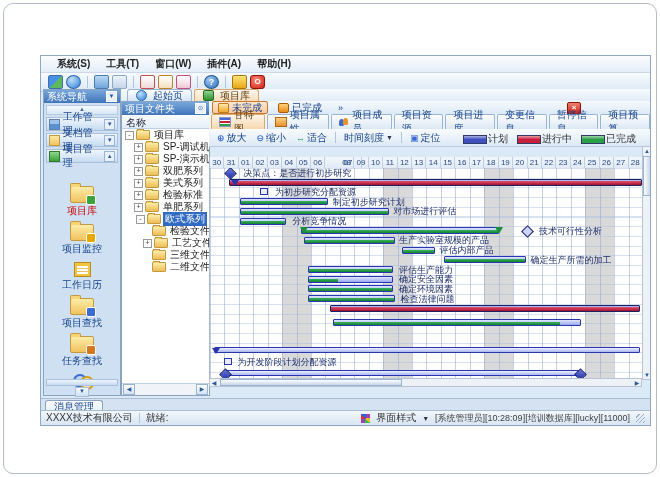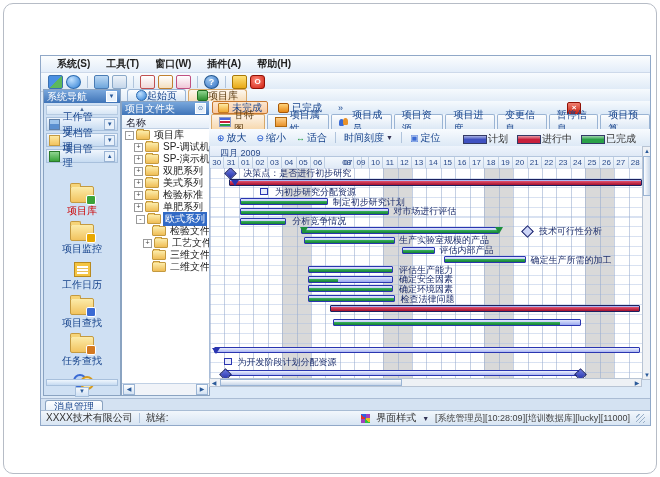--- a/index.html
+++ b/index.html
@@ -83,21 +83,21 @@
   .tlabel{padding:0 2px;}
   .tnode.sel .tlabel{background:#316ac5;color:#fff;}
   .thscroll{position:absolute;left:0;right:0;bottom:0;height:11px;background:#f0f3f8;border-top:1px solid #c0d0e4;
         display:flex;align-items:center;justify-content:space-between;padding:0 1px;}
   .sbtn{width:10px;height:9px;background:linear-gradient(#fdfeff,#d4e2f2);border:1px solid #9ab4d4;
         font-size:6px;line-height:8px;text-align:center;color:#2a5a9a;}
 
   
   .doctabs{position:absolute;left:80px;top:33px;right:0;height:12px;display:flex;gap:2px;padding-left:6px;
         background:linear-gradient(#f6fafd,#e2ecf7);}
-  .dtab{display:flex;align-items:center;gap:0;padding:0 8px;font-size:10px;border:1px solid #9ab4d4;
+  .dtab{display:flex;align-items:center;gap:6px;padding:0 8px;font-size:10px;border:1px solid #9ab4d4;
         border-bottom:none;border-radius:3px 3px 0 0;background:linear-gradient(#fdfeff,#d4e4f4);color:#15428b;}
   .dtab.active{background:linear-gradient(#fef7ee,#f6ddba);border-color:#d8a868;color:#5a3a10;}
   .dti{width:9px;height:9px;flex:none;}
   .dti-home{background:radial-gradient(circle at 35% 30%,#bfe0ff,#2f7fd4);border-radius:50%;border:1px solid #2a6ab0;}
   .dti-lib{background:linear-gradient(#8fd48f,#2f8f2f);border-radius:2px;border:1px solid #1f6f1f;}
 
   
   .filterrow{position:absolute;left:168px;top:45px;right:0;height:13px;display:flex;align-items:center;gap:4px;
         padding-left:3px;background:linear-gradient(#f6fafd,#dce9f7);border-bottom:1px solid #c0d0e4;}
   .fbtn{display:inline-flex;align-items:center;gap:3px;height:11px;padding:0 5px;font-size:10px;color:#15428b;
@@ -452,21 +452,20 @@
       <span class="litem">
         <span class="lsw" style="background: linear-gradient(rgba(255, 255, 255, 0.55), rgba(255, 255, 255, 0) 50%), rgb(200, 32, 60);"></span>
         <span>进行中</span>
       </span>
       <span class="litem">
         <span class="lsw" style="background: linear-gradient(rgba(255, 255, 255, 0.55), rgba(255, 255, 255, 0) 50%), rgb(42, 161, 72);"></span>
         <span>已完成</span>
       </span>
     </div>
 
-  <div class="gmonth">四月 2009</div>
   <div class="gdays" id="gdays">
       <span class="gday" style="left: 0px; width: 14.433px;">30</span>
       <span class="gday" style="left: 14.433px; width: 14.433px;">31</span>
       <span class="gday" style="left: 28.866px; width: 14.433px;">01</span>
       <span class="gday" style="left: 43.299px; width: 14.433px;">02</span>
       <span class="gday" style="left: 57.732px; width: 14.433px;">03</span>
       <span class="gday" style="left: 72.165px; width: 14.433px;">04</span>
       <span class="gday" style="left: 86.598px; width: 14.433px;">05</span>
       <span class="gday" style="left: 101.031px; width: 14.433px;">06</span>
       <span class="gday" style="left: 125px; width: 27px;">07</span>

